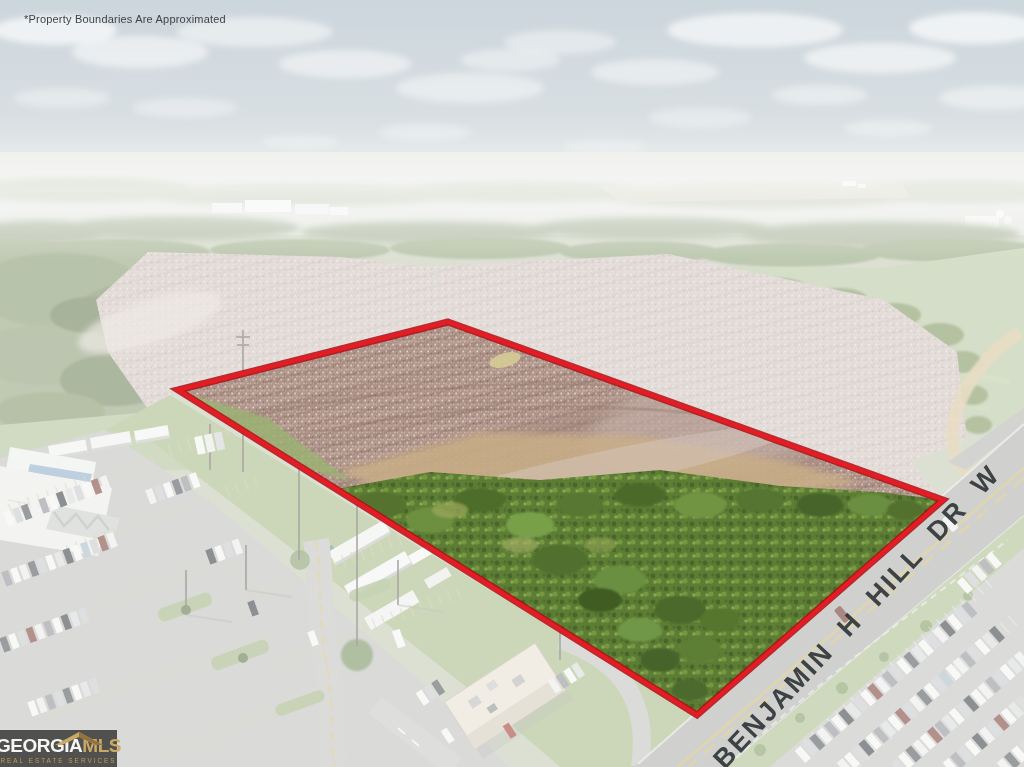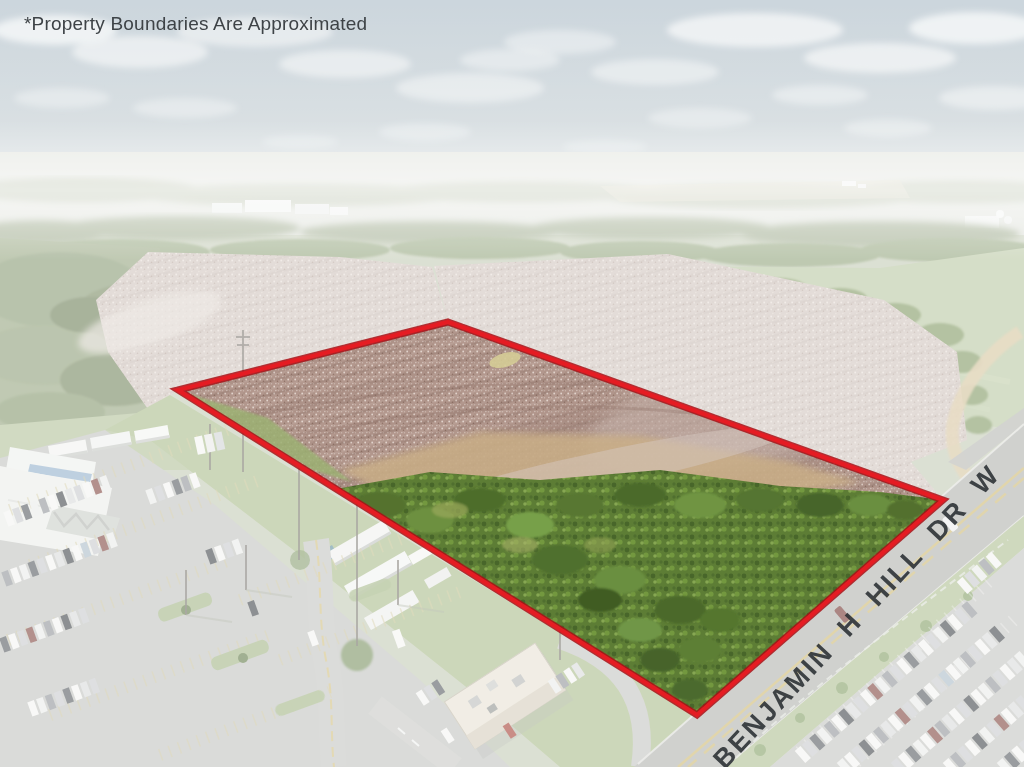--- a/index.html
+++ b/index.html
@@ -1,19 +1,19 @@
 <!DOCTYPE html>
 <html><head>
 <meta charset="utf-8">
 <style>
   html,body{margin:0;padding:0;background:#2a2a2a;}
   .stage{position:relative;width:1024px;height:767px;overflow:hidden;
          font-family:"Liberation Sans",sans-serif;background:#ccd3d2;}
   .stage svg.scene{position:absolute;left:0;top:0;}
-  .disclaimer{position:absolute;left:24px;top:13px;font-size:19px;color:#3e4347;
+  .disclaimer{position:absolute;left:24px;top:13px;font-size:11px;color:#3e4347;
               letter-spacing:.2px;}
   .street-label{position:absolute;left:857px;top:617px;
                 transform:translate(-50%,-50%) rotate(-46.8deg);
                 font-size:27px;font-weight:bold;letter-spacing:2.5px;word-spacing:10px;
                 color:#2e3236;white-space:nowrap;opacity:.9;}
   .mls-logo{position:absolute;left:0;bottom:0;width:117px;height:37px;
             background:rgba(71,71,69,.94);box-sizing:border-box;
             display:flex;flex-direction:column;align-items:center;justify-content:flex-end;
             padding-bottom:3px;}
   .mls-roof{position:absolute;top:2px;left:55px;width:48px;height:13px;}
@@ -602,14 +602,22 @@
 
   <g>
     <polygon points="448,322 943,500 697,715 178,390" fill="none" stroke="#a80f15" stroke-width="7" stroke-linejoin="miter" opacity=".85"></polygon>
     <polygon points="448,322 943,500 697,715 178,390" fill="none" stroke="#e51c23" stroke-width="4.2" stroke-linejoin="miter"></polygon>
   </g>
 </svg>
 
 <div class="disclaimer">*Property Boundaries Are Approximated</div>
 <div class="street-label">BENJAMIN H HILL DR W</div>
 
-
+<div class="mls-logo">
+  <svg class="mls-roof" viewBox="0 0 48 13">
+    <polygon points="0,13 24,0 48,13 41,13 24,5 7,13" fill="#c9a964"></polygon>
+    <polygon points="24,0 48,13 41,13 24,5" fill="#93723f"></polygon>
+  </svg>
+  <div class="mls-brand"><span>GEORGIA</span><span class="gold">MLS</span></div>
+  <div class="mls-tagline">REAL ESTATE SERVICES</div>
 </div>
 
+</div>
+
 </body></html>

